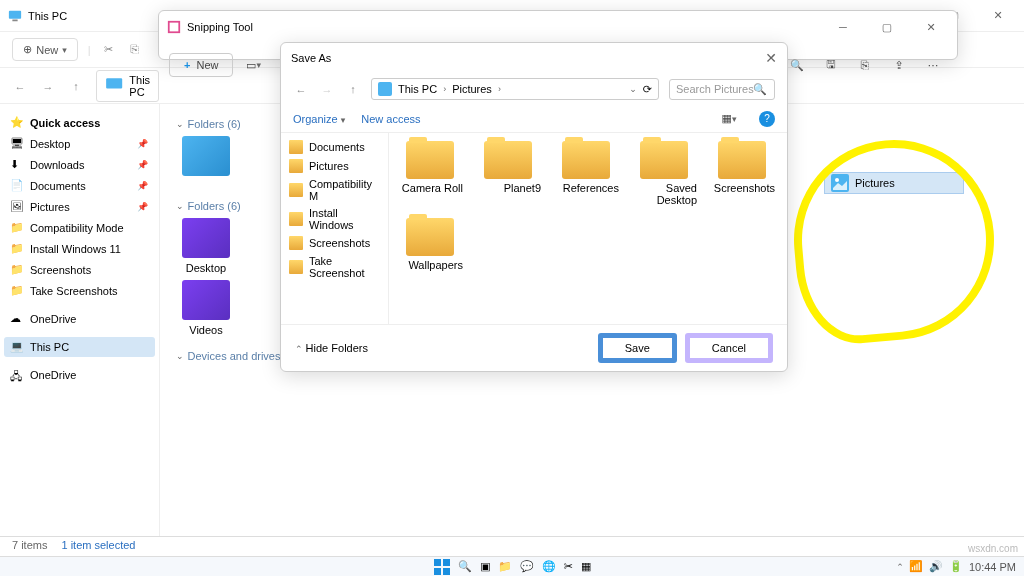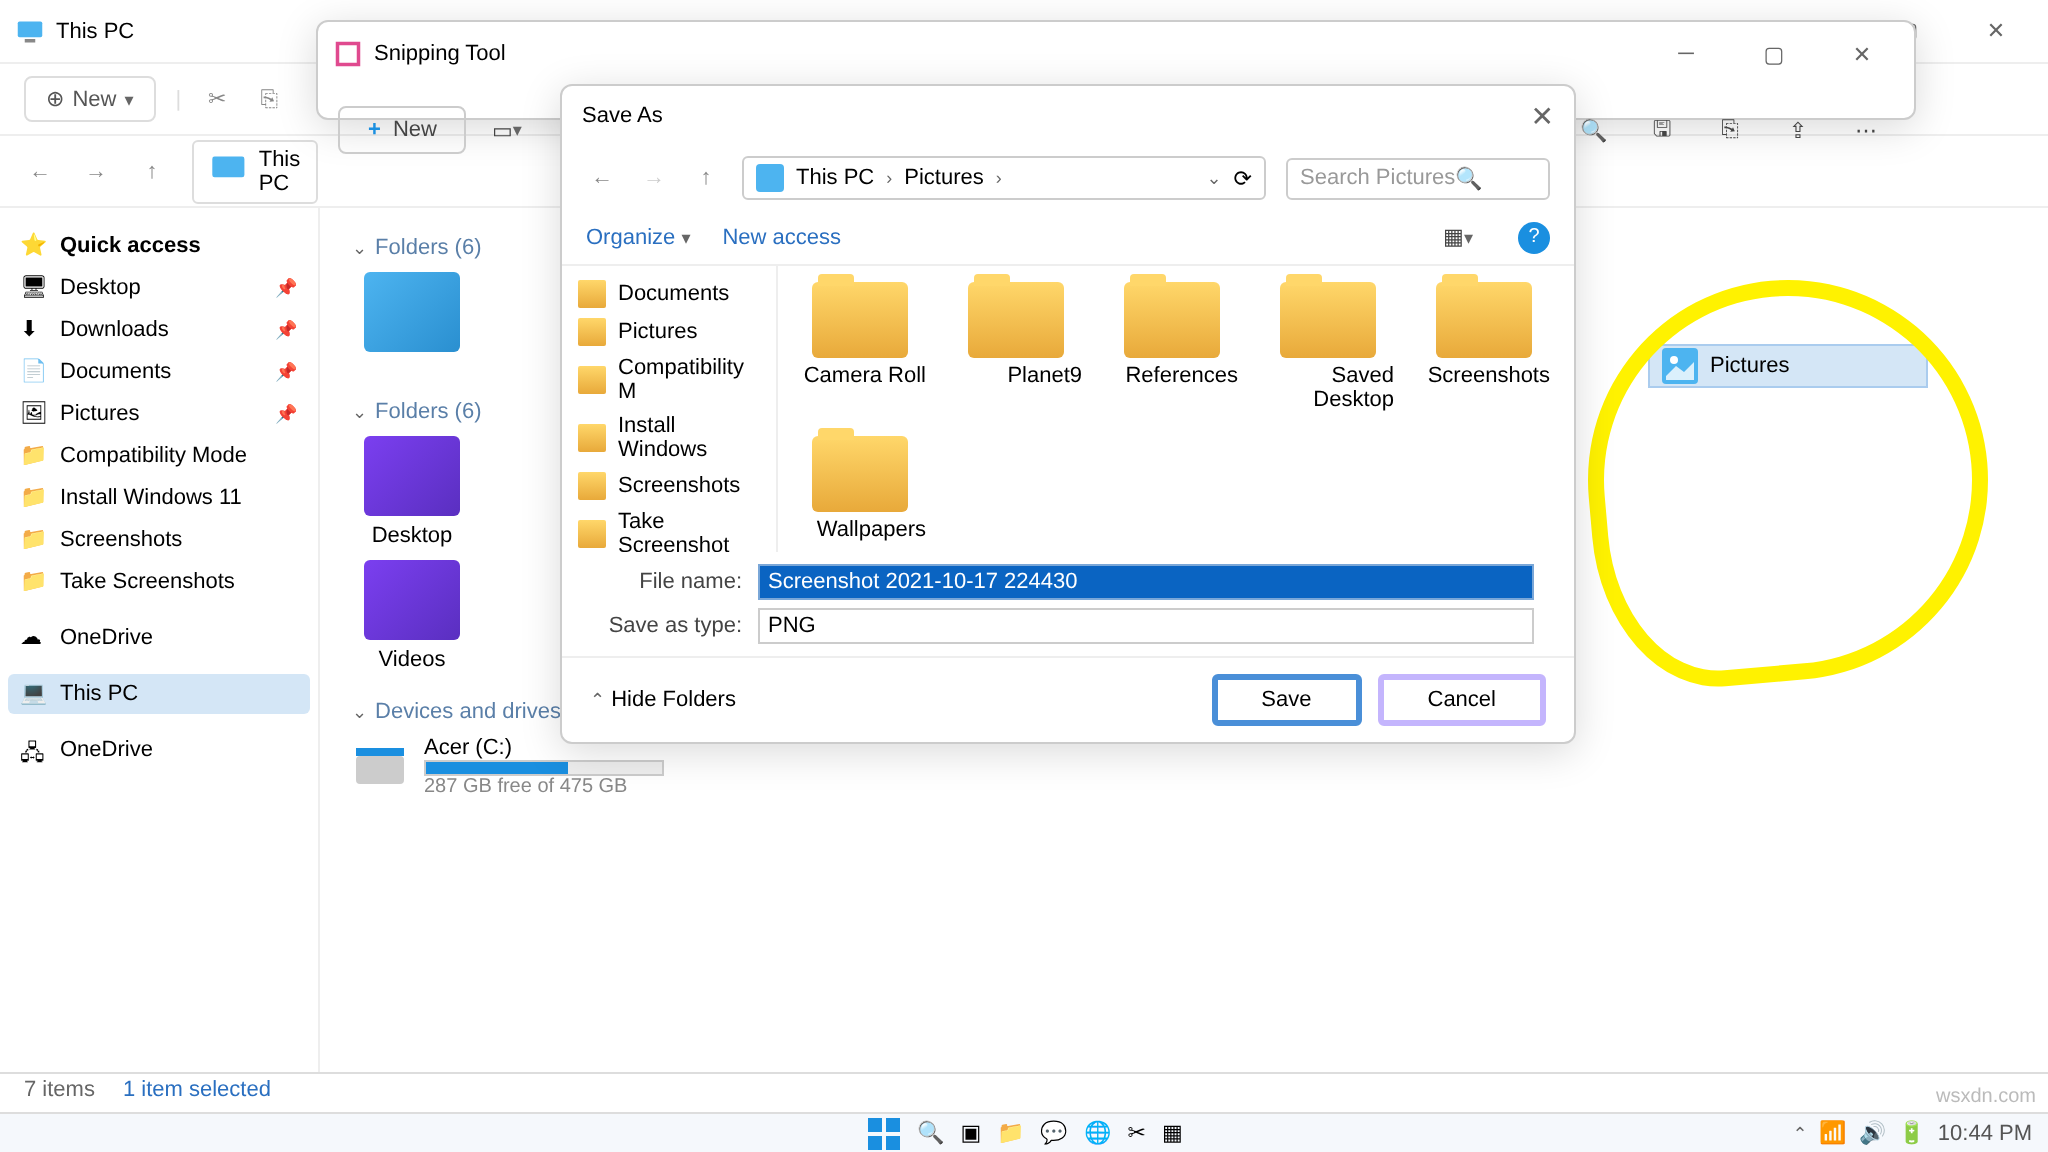--- a/index.html
+++ b/index.html
@@ -37,36 +37,36 @@
 .snip-toolbar{display:flex;align-items:center;padding:0 10px;gap:6px;height:44px}
 .tbtn{width:28px;height:28px;display:flex;align-items:center;justify-content:center;border-radius:4px;color:#444}
 .tbtn.sel{background:#eaf2fb;border:1px solid #8fb8e0}
 .newbtn{padding:5px 14px;border:1px solid #ccc;border-radius:4px;display:flex;align-items:center;gap:6px;color:#444}
 
 .saveas{left:280px;top:42px;width:508px;height:330px;z-index:10;display:flex;flex-direction:column}
 .sa-title{height:30px;display:flex;align-items:center;padding:0 10px;font-size:12px}
 .sa-close{margin-left:auto;color:#666;font-size:14px}
 .sa-nav{height:32px;display:flex;align-items:center;padding:0 12px;gap:10px}
 .sa-addr{flex:1;border:1px solid #ccc;border-radius:3px;padding:3px 6px;display:flex;align-items:center;gap:6px}
-.sa-search{width:132px;border:1px solid #ccc;border-radius:3px;padding:3px 6px;color:#999;display:flex;align-items:center;justify-content:flex-start}
+.sa-search{width:106px;border:1px solid #ccc;border-radius:3px;padding:3px 6px;color:#999;display:flex;align-items:center;justify-content:flex-start}
 .sa-orgbar{height:28px;display:flex;align-items:center;padding:0 12px;gap:16px;border-bottom:1px solid #eee}
 .sa-body{flex:1;display:flex;overflow:hidden}
 .sa-side{width:108px;border-right:1px solid #eee;padding:4px;overflow:hidden}
 .sa-side .sb-item{font-size:10px;padding:2px 4px}
 .sa-main{flex:1;padding:8px;display:flex;flex-wrap:wrap;gap:12px;align-content:flex-start;position:relative}
 .sa-folder{width:66px;text-align:right}
 .sa-folder .fico{width:48px;height:38px;margin:0 auto 3px;background:linear-gradient(#ffd76a,#e8a93a);border-radius:3px;position:relative}
 .sa-folder .fico::before{content:"";position:absolute;top:-4px;left:3px;width:18px;height:6px;background:#ffd76a;border-radius:2px 2px 0 0}
 .sa-fields{padding:6px 20px;display:grid;grid-template-columns:70px 1fr;gap:4px 8px;align-items:center}
 .sa-fields label{text-align:right;color:#444}
 .sa-input{border:1px solid #7aa7d8;padding:2px 4px;width:100%}
 .sa-input.sel{background:#0a64c2;color:#fff}
 .sa-select{border:1px solid #ccc;padding:2px 4px;width:100%}
 .sa-footer{display:flex;align-items:center;padding:8px 14px;border-top:1px solid #eee}
-.sa-btn{padding:4px 22px;border:3px solid #c4b5fd;border-radius:3px;background:#fff;margin-left:8px}
+.sa-btn{padding:4px 22px;border:5px solid #c4b5fd;border-radius:3px;background:#fff;margin-left:8px}
 .sa-btn.primary{border-color:#4a8fd8}
 .chev{font-size:9px;color:#666}
 .link{color:#2a6fc0}
 .help{width:16px;height:16px;background:#1a8fe0;color:#fff;border-radius:50%;text-align:center;line-height:16px;font-size:10px}
 
 .taskbar{position:absolute;bottom:0;left:0;right:0;height:20px;background:#f5f8fc;border-top:1px solid #ddd;display:flex;align-items:center;justify-content:center;gap:8px}
 .taskbar .tico{width:18px;height:18px}
 .sys{position:absolute;right:8px;display:flex;align-items:center;gap:6px;color:#555;font-size:10px}
 </style>
 </head>
@@ -182,33 +182,20 @@
       <div class="tiles">
         <div class="tile"><div class="big purple"></div><span>Desktop</span></div>
       </div>
       <div class="tiles" style="margin-top:6px">
         <div class="tile"><div class="big purple"></div><span>Videos</span></div>
       </div>
       <div class="sect" style="margin-top:14px">
           <span class="chev">⌄</span>
           <span>Devices and drives (1)</span>
         </div>
-      <div style="display:flex;align-items:center;gap:8px">
-        <svg width="28" height="28">
-            <rect x="2" y="8" width="24" height="14" fill="#ccc" rx="2"></rect>
-            <rect x="2" y="4" width="24" height="4" fill="#1a8fe0"></rect>
-          </svg>
-        <div>
-          <div>Acer (C:)</div>
-          <div style="width:120px;height:8px;background:#eee;border:1px solid #ccc">
-              <div style="width:60%;height:100%;background:#1a8fe0"></div>
-            </div>
-          <div style="color:#888;font-size:10px">287 GB free of 475 GB</div>
-        </div>
-      </div>
     </div>
   </div>
   <div class="pic-highlight">
     <svg width="18" height="18">
         <rect width="18" height="18" fill="#4db4f0" rx="2"></rect>
         <circle cx="6" cy="6" r="2" fill="#fff"></circle>
         <path d="M2 14 L7 9 L11 12 L16 7 L16 16 L2 16 Z" fill="#fff" opacity=".8"></path>
       </svg>
     <span>Pictures</span>
   </div>
@@ -335,26 +322,20 @@
     </div>
         <div class="sa-folder">
      <div class="fico"></div>
      <div>Screenshots</div>
     </div>
         <div class="sa-folder">
      <div class="fico"></div>
      <div>Wallpapers</div>
     </div>
       </div>
-  </div>
-  <div class="sa-fields">
-    <label>File name:</label>
-    <input class="sa-input sel" value="Screenshot 2021-10-17 224430" style="">
-    <label>Save as type:</label>
-    <div class="sa-select"><span>PNG</span></div>
   </div>
   <div class="sa-footer">
     <span><span class="chev">⌃</span> <span>Hide Folders</span></span>
     <div style="margin-left:auto;display:flex">
       <button class="sa-btn primary">Save</button>
       <button class="sa-btn">Cancel</button>
     </div>
   </div>
 </div>
 

